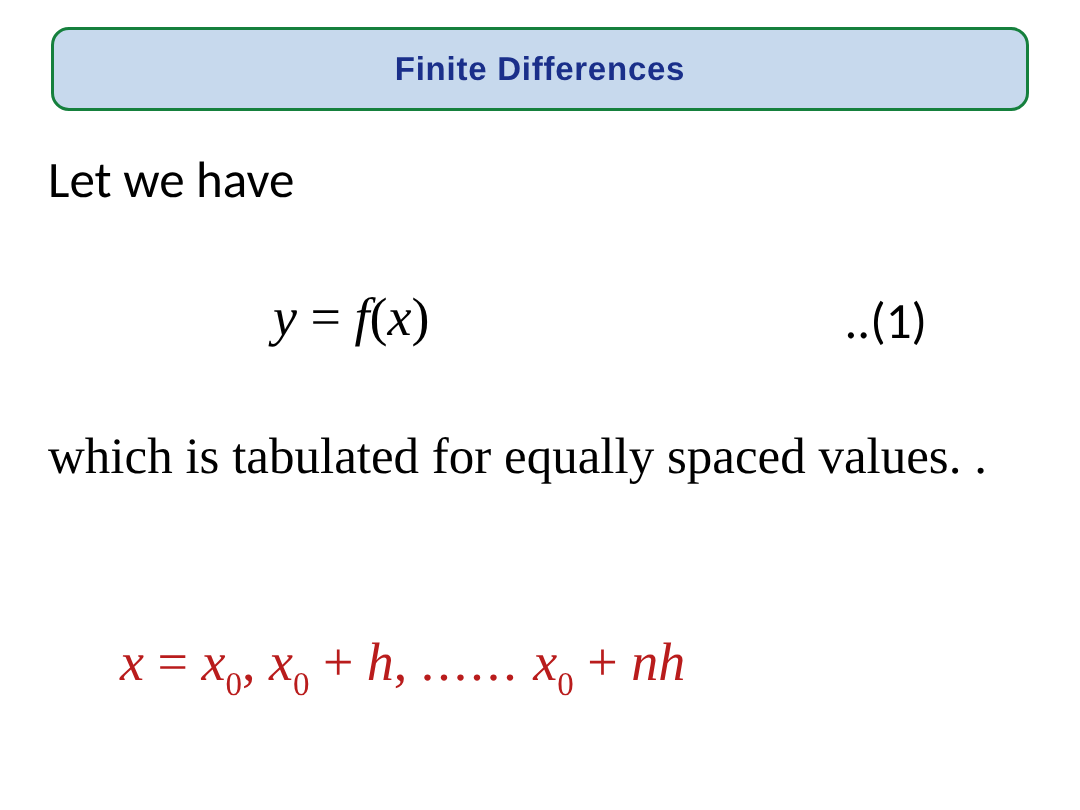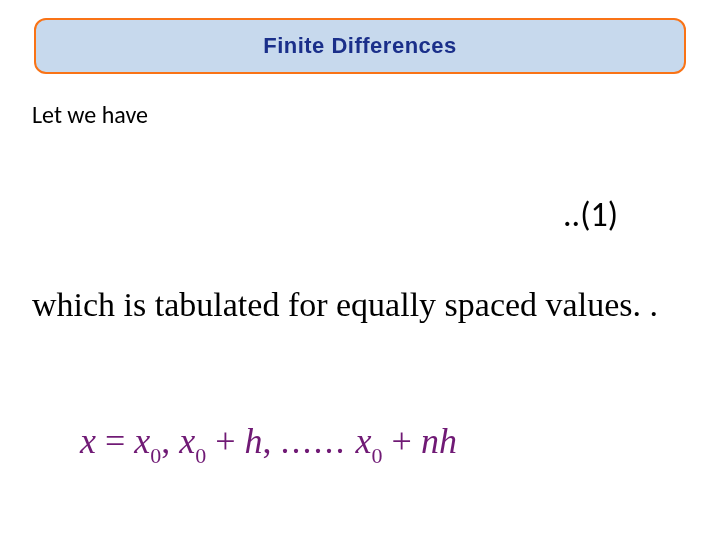--- a/index.html
+++ b/index.html
@@ -15,38 +15,38 @@
     position: relative;
     overflow: hidden;
   }
   .title-box {
     position: absolute;
     top: 18px;
     left: 34px;
     width: 652px;
     height: 56px;
     background: #c7d9ed;
-    border: 2px solid #f97316;
+    border: 2px solid #15803d;
     border-radius: 12px;
     display: flex;
     align-items: center;
     justify-content: center;
   }
   .title-text {
     font-family: Verdana, Geneva, sans-serif;
     font-weight: bold;
     font-size: 22px;
     color: #1a2f8a;
     letter-spacing: 0.5px;
   }
   .intro-text {
     position: absolute;
     top: 100px;
     left: 32px;
-    font-size: 24px;
+    font-size: 34px;
     color: #000;
   }
   .eq-row {
     position: absolute;
     top: 190px;
     left: 32px;
     width: 656px;
     height: 48px;
   }
   .eq1 {
@@ -80,21 +80,21 @@
     color: #000;
     line-height: 1.25;
     font-family: Liberation Serif, serif;
   }
   .eq2-wrap {
     position: absolute;
     top: 420px;
     left: 80px;
     font-family: "Times New Roman", serif;
     font-size: 36px;
-    color: #701a75;
+    color: #b91c1c;
     white-space: nowrap;
   }
   .eq2-wrap .it {
     font-style: italic;
   }
   .eq2-wrap sub {
     font-size: 22px;
     font-style: normal;
     vertical-align: sub;
     position: relative;
@@ -111,20 +111,23 @@
 </head>
 <body>
 
 <div class="title-box">
   <span class="title-text">Finite Differences</span>
 </div>
 
 <div class="intro-text">Let we have</div>
 
 <div class="eq-row">
+  <div class="eq1">
+    <span class="fn">y</span><span class="paren"> = </span><span class="fn">f</span><span class="paren">(</span><span class="fn">x</span><span class="paren">)</span>
+  </div>
   <div class="eq-label">..(1)</div>
 </div>
 
 <div class="body-text">which is tabulated for equally spaced values. .</div>
 
 <div class="eq2-wrap">
   <span class="it">x</span><span> = </span><span class="it"><span>x</span><sub>0</sub></span><span>, </span><span class="it"><span>x</span><sub>0</sub></span><span class="plus"> + </span><span class="it">h</span><span>, </span><span class="dots">......</span> <span class="it"><span>x</span><sub>0</sub></span><span class="plus"> + </span><span class="it">n</span><span class="it">h</span>
 </div>
 
 </body></html>

